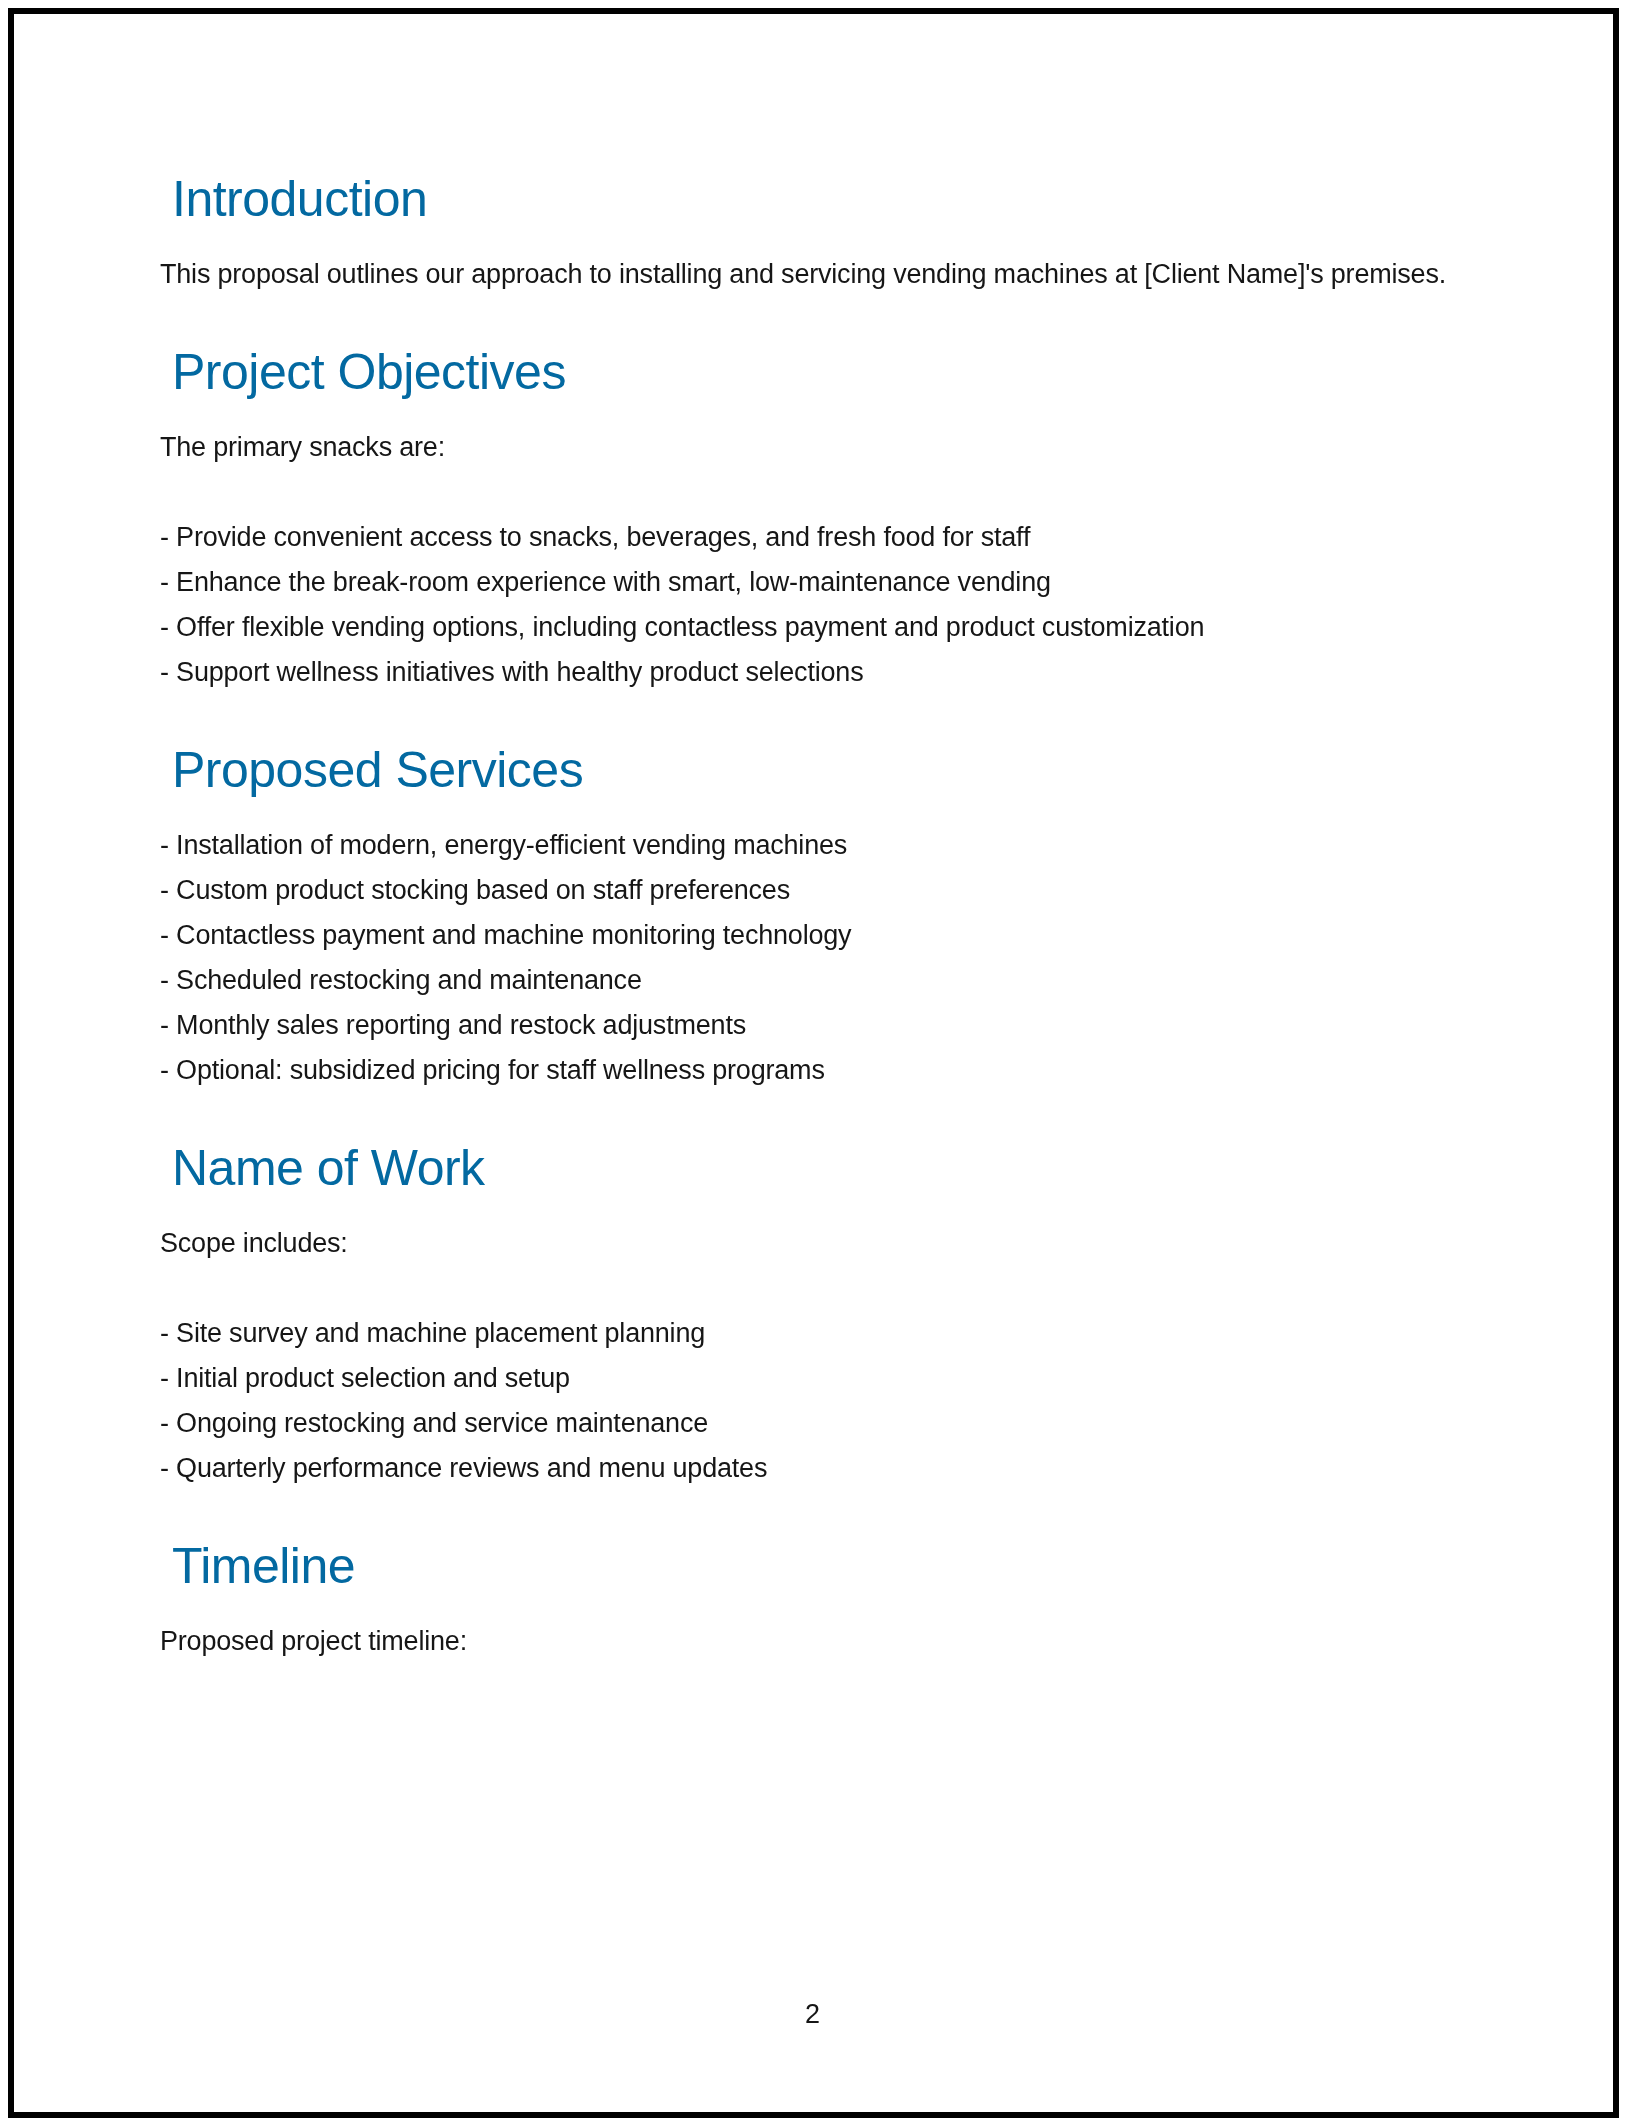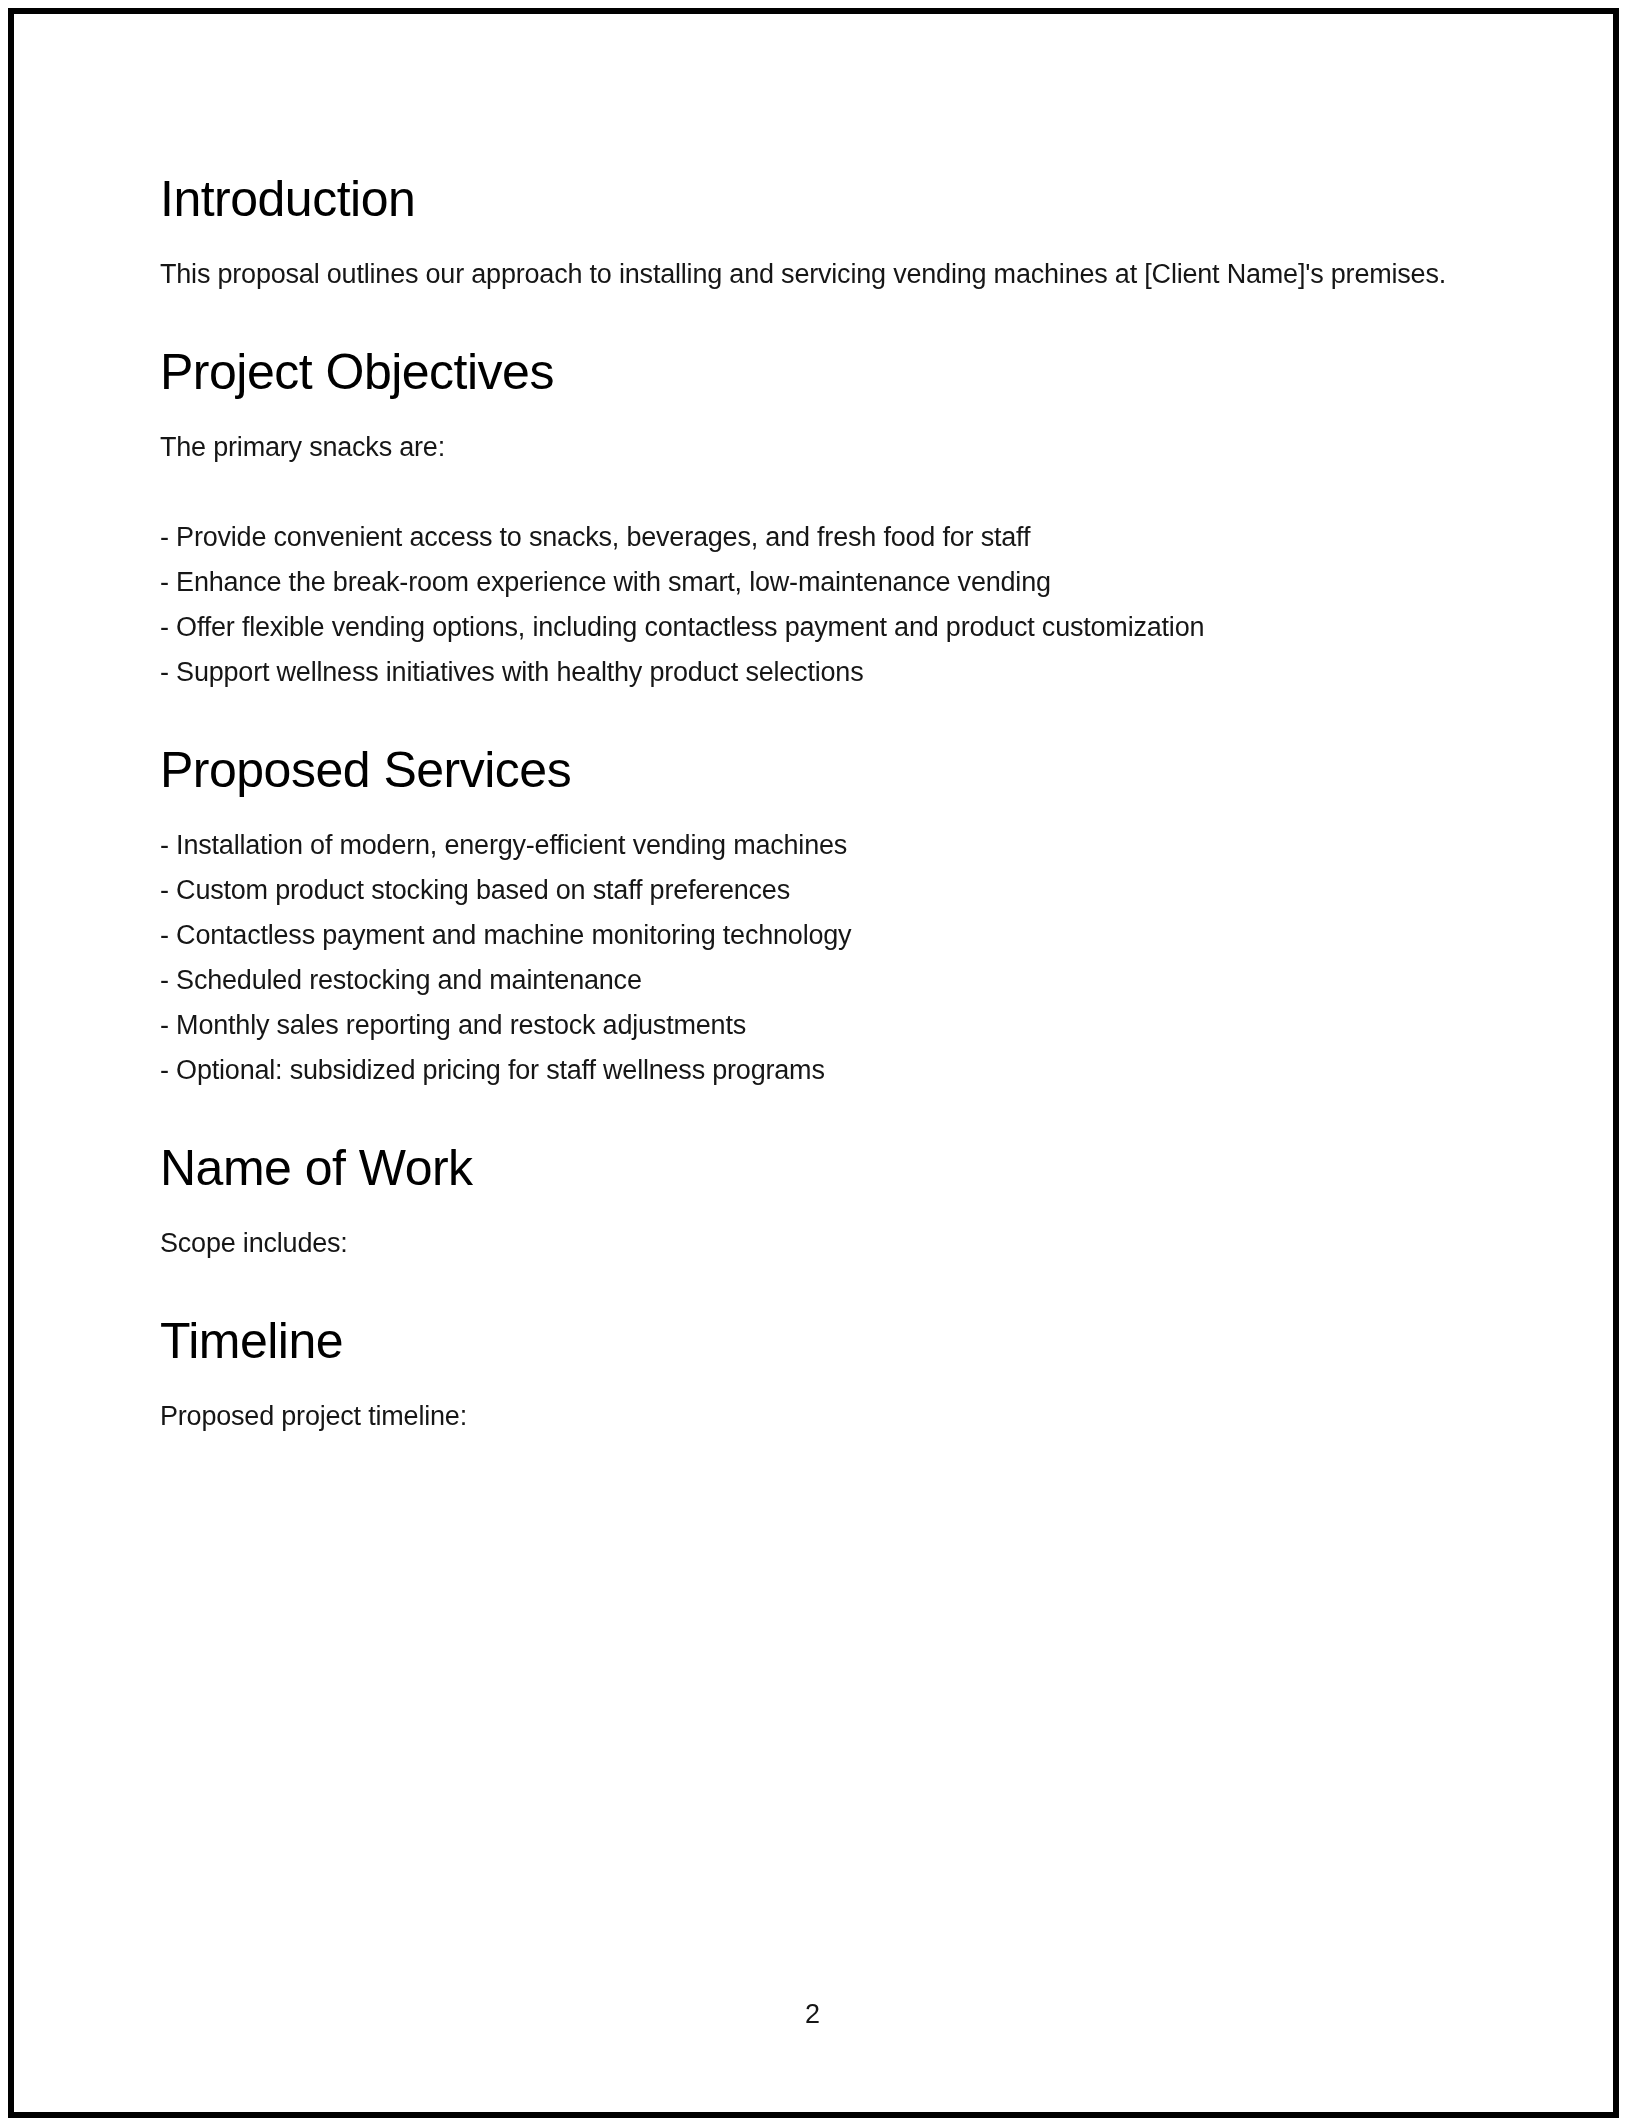--- a/index.html
+++ b/index.html
@@ -24,22 +24,22 @@
     top: 0;
     width: 1315px;
     padding-top: 172px;
   }
   .content > :first-child { margin-top: 0; }
   h1 {
     font-size: 50px;
     line-height: 54px;
     font-weight: 400;
     letter-spacing: -0.5px;
-    color: #000000;
-    margin: 48px 0 26px 0;
+    color: #0369a1;
+    margin: 48px 0 26px 12px;
   }
   p.para, p.lead {
     font-size: 27px;
     line-height: 45px;
     letter-spacing: -0.2px;
     margin: 0 0 45px 0;
   }
   .bullets { margin: 0 0 45px 0; }
   .bullet {
     font-size: 27px;
@@ -81,20 +81,26 @@
       <div class="bullet">- Installation of modern, energy-efficient vending machines</div>
       <div class="bullet">- Custom product stocking based on staff preferences</div>
       <div class="bullet">- Contactless payment and machine monitoring technology</div>
       <div class="bullet">- Scheduled restocking and maintenance</div>
       <div class="bullet">- Monthly sales reporting and restock adjustments</div>
       <div class="bullet">- Optional: subsidized pricing for staff wellness programs</div>
     </div>
 
     <h1>Name of Work</h1>
     <p class="lead">Scope includes:</p>
+    <div class="bullets">
+      <div class="bullet">- Site survey and machine placement planning</div>
+      <div class="bullet">- Initial product selection and setup</div>
+      <div class="bullet">- Ongoing restocking and service maintenance</div>
+      <div class="bullet">- Quarterly performance reviews and menu updates</div>
+    </div>
 
     <h1>Timeline</h1>
     <p class="lead">Proposed project timeline:</p>
 
   </div>
 
   <div class="footer">2</div>
 </div>
 
 </body></html>

